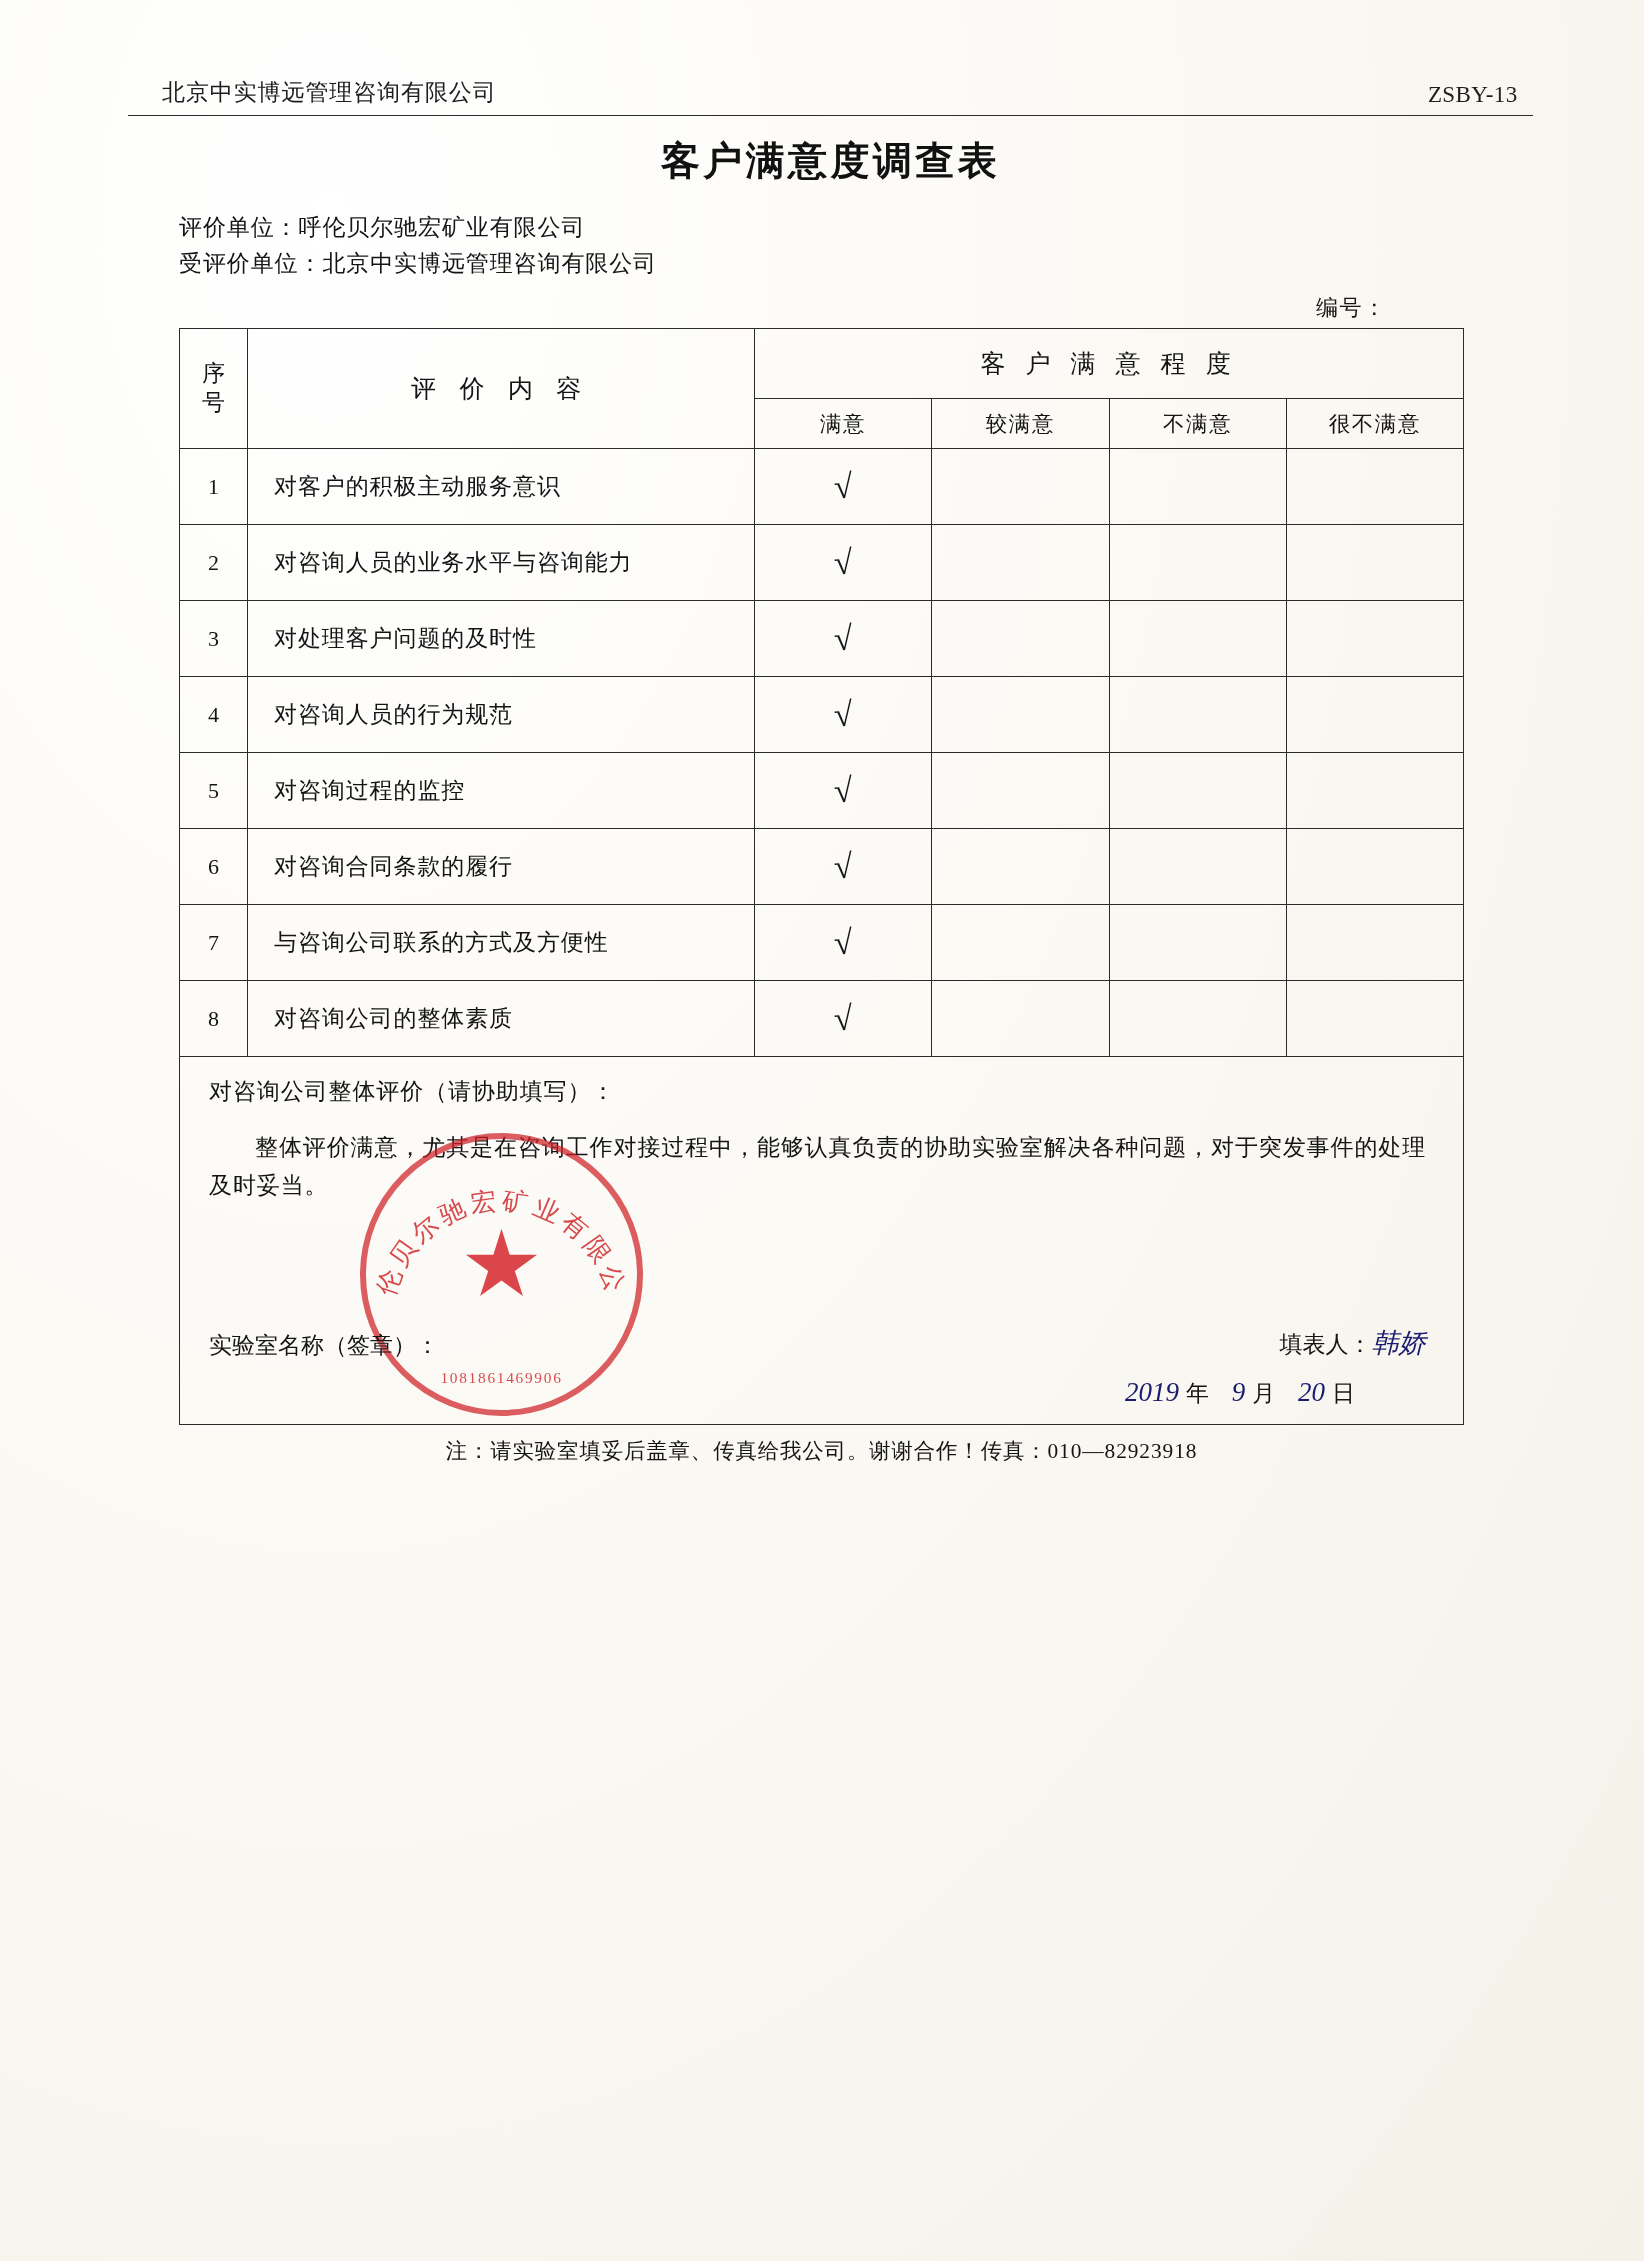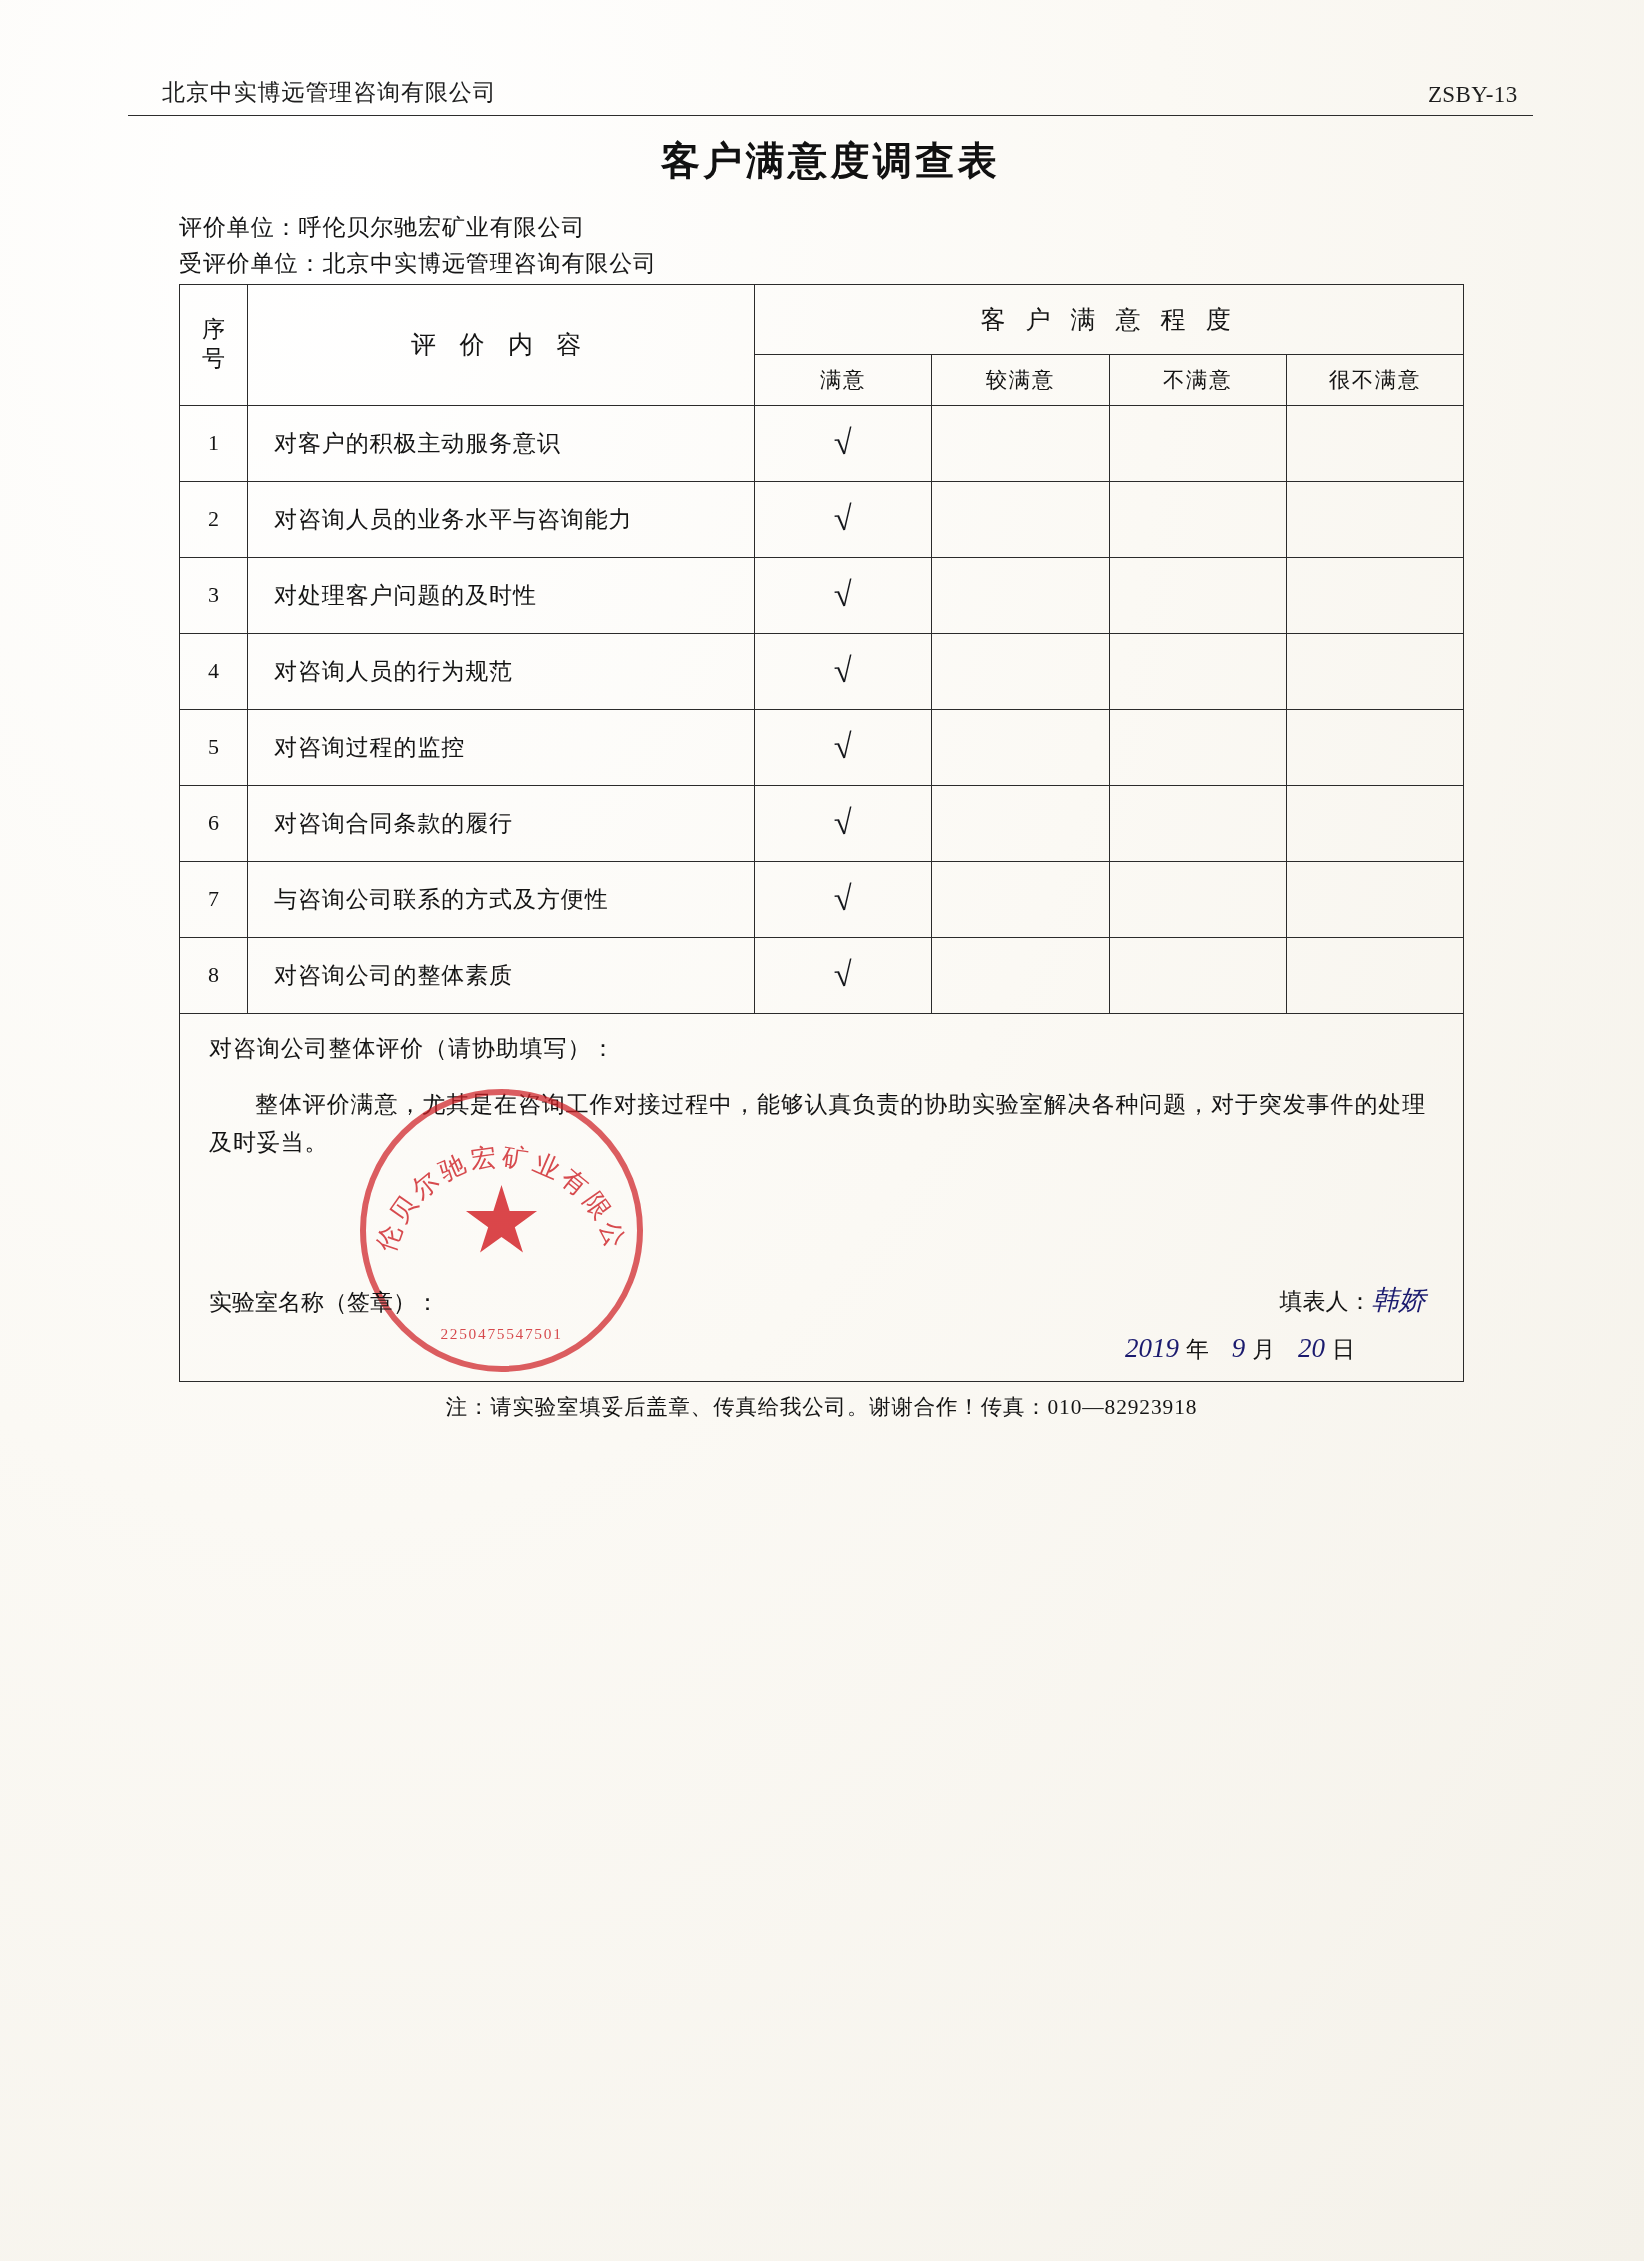--- a/index.html
+++ b/index.html
@@ -243,20 +243,21 @@
 
     <div class="doc-title">客户满意度调查表</div>
 
     <div class="meta-line">
       <span>评价单位：</span><span class="val">呼伦贝尔驰宏矿业有限公司</span>
     </div>
     <div class="meta-line">
       <span>受评价单位：</span><span class="val">北京中实博远管理咨询有限公司</span>
     </div>
 
+    <div class="numline">编号：</div>
 
     <table class="survey">
       <tbody>
           <tr>
         <td class="c-no hdr-seq" rowspan="2">
           <div>序</div>
           <div>号</div>
         </td>
         <td class="c-item hdr-content" rowspan="2" style="text-align:center;padding-left:0;">评 价 内 容</td>
         <td class="hdr-span" colspan="4">客 户 满 意 程 度</td>
@@ -343,21 +344,21 @@
         <div class="ring"></div>
         <div class="star"></div>
         <svg viewBox="0 0 330 330">
           <defs>
             <path id="arcTop" d="M 40,190 A 128,128 0 0 1 290,190" fill="none"></path>
           </defs>
           <text>
             <textPath href="#arcTop" startOffset="50%" text-anchor="middle">呼伦贝尔驰宏矿业有限公司</textPath>
           </text>
         </svg>
-        <div class="code">2250475547501</div>
+        <div class="code">1081861469906</div>
       </div>
 
       <div class="sign-row">
         <div>实验室名称（签章）：</div>
         <div class="filler">
           <span>填表人：</span><span class="hand">韩娇</span>
         </div>
       </div>
 
       <div class="date-row">

